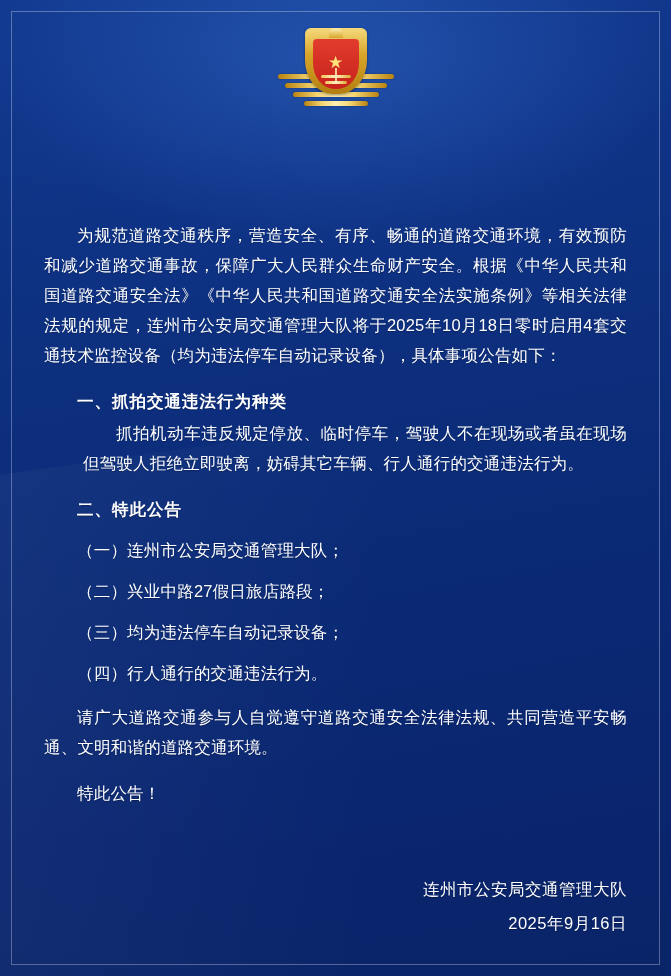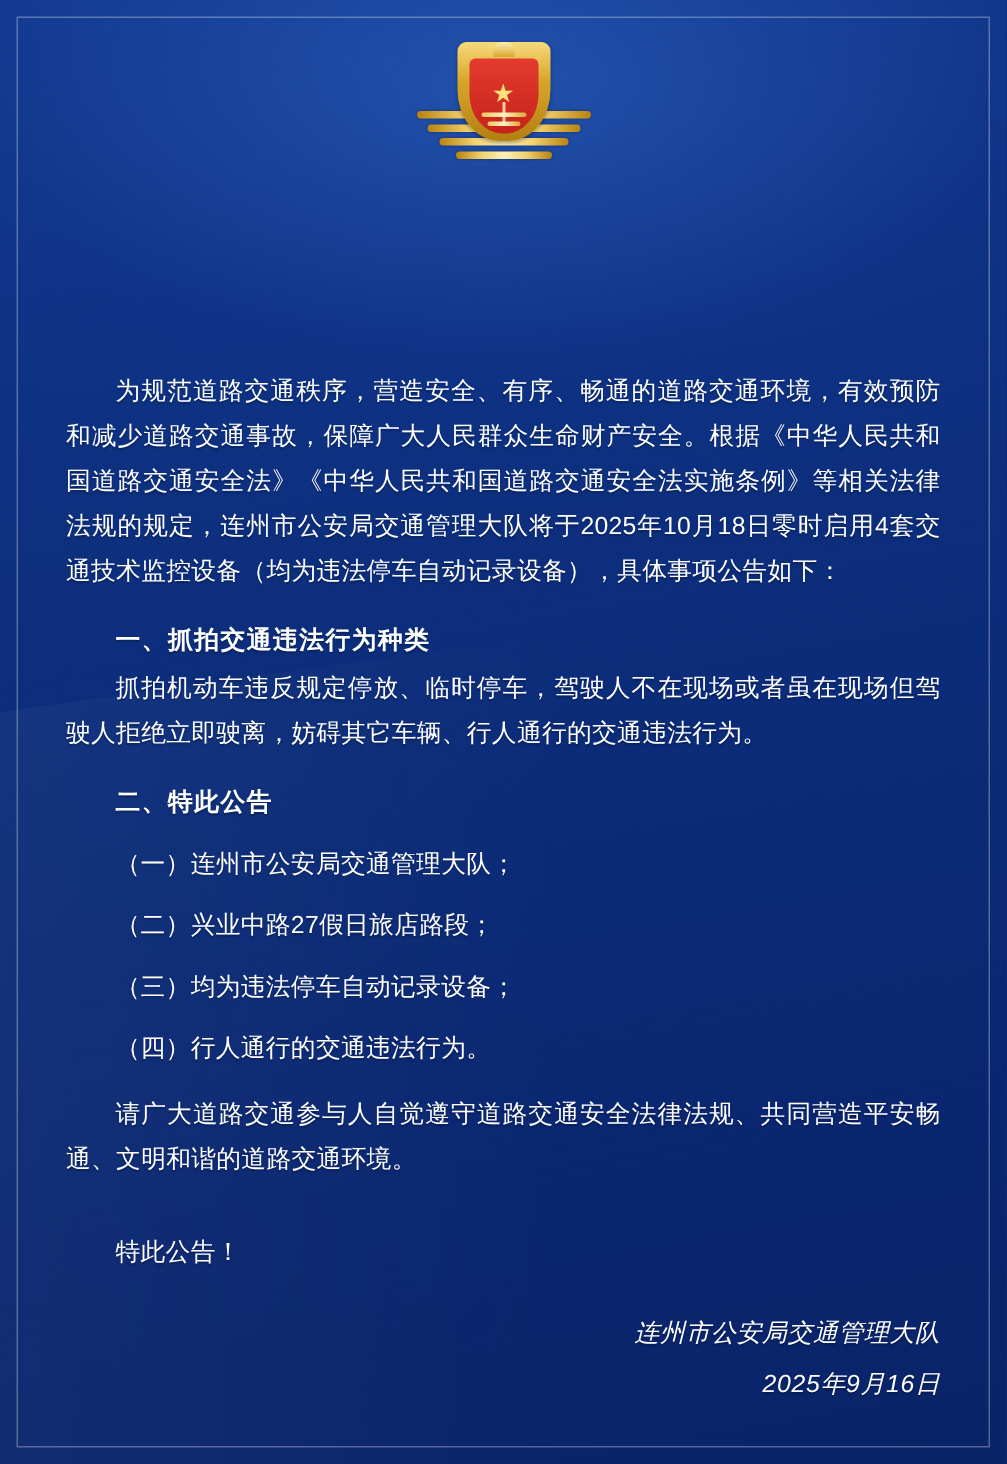--- a/index.html
+++ b/index.html
@@ -142,62 +142,61 @@
     font-size: 18px;
     font-weight: bold;
     letter-spacing: 1px;
     text-shadow: 0 1px 2px rgba(0,0,0,0.35);
   }
 
   
   .content {
     position: absolute;
     left: 44px;
-    top: 246px;
+    top: 220px;
     width: 583px;
     color: #ffffff;
   }
   p {
     margin: 0;
     font-size: 16.5px;
     line-height: 30px;
     letter-spacing: 0.2px;
     text-align: justify;
     text-justify: inter-ideograph;
     text-shadow: 0 1px 1px rgba(0,0,0,0.25);
   }
   p.indent { text-indent: 33px; }
   p.heading {
     font-weight: bold;
     text-indent: 33px;
     margin-top: 16px;
     letter-spacing: 1px;
   }
-  p.para { margin-top: 2px; }
+  p.para { margin-top: 2px; margin-left: 39px; }
   p.item {
     text-indent: 33px;
     margin-top: 11px;
   }
   p.gap-top { margin-top: 14px; }
-  p.notice { margin-top: 32px; text-indent: 33px; }
+  p.notice { margin-top: 16px; text-indent: 33px; }
 
   
   .sign {
     position: absolute;
     right: 44px;
     bottom: 36px;
     text-align: right;
     color: #ffffff;
   }
   .sign div {
     font-size: 16.5px;
     line-height: 34px;
     letter-spacing: 0.5px;
     text-shadow: 0 1px 1px rgba(0,0,0,0.25);
-    font-style: italic;
   }
 </style>
 </head>
 <body>
 
 <div class="poster">
 
   <div class="frame"></div>
 
   <div class="emblem-wrap">

